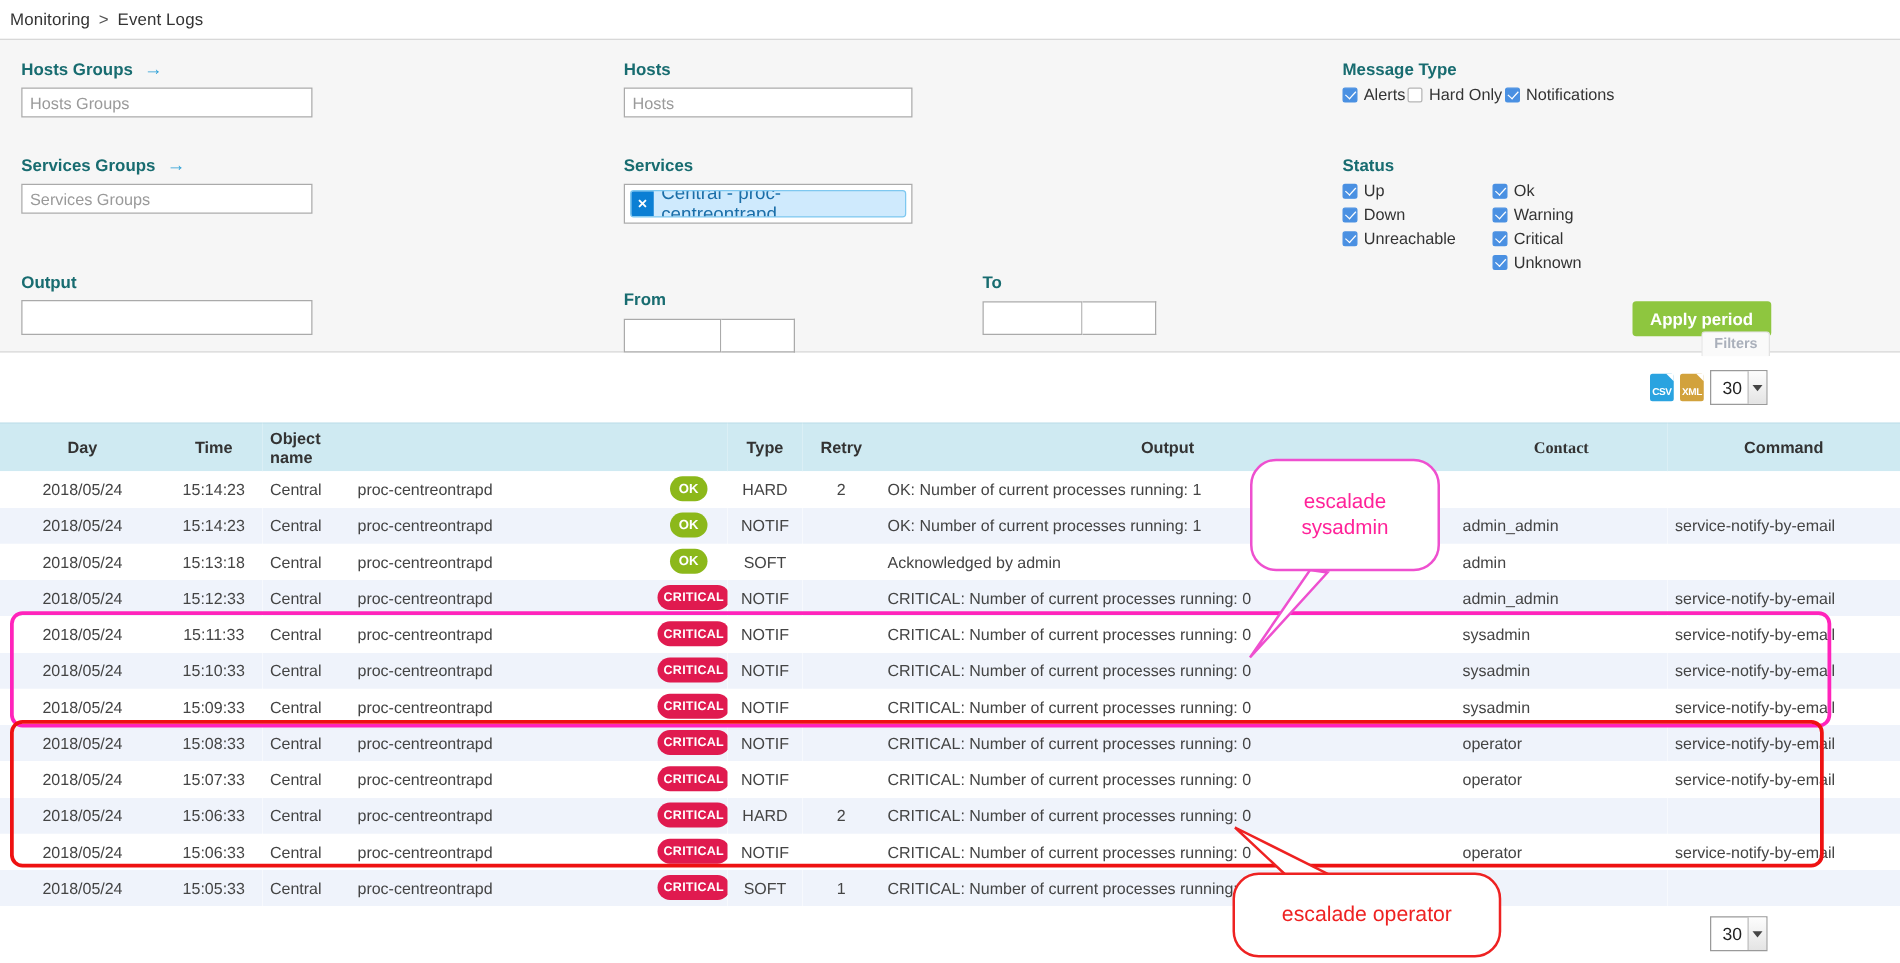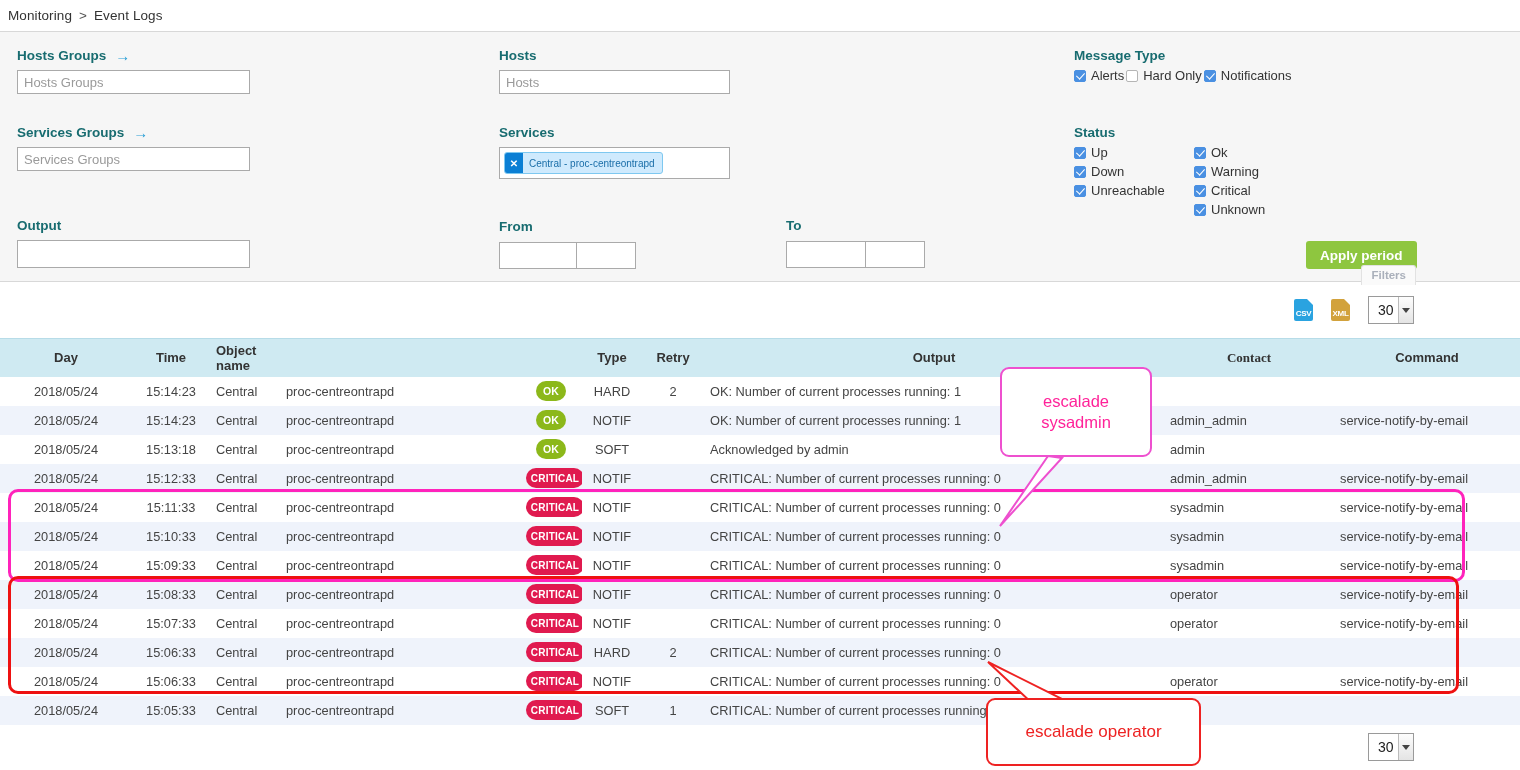--- a/index.html
+++ b/index.html
@@ -51,21 +51,21 @@
   .tag {
     display: flex; align-items: center; height: 22px;
     border: 1px solid #7ec8f0; border-radius: 3px; overflow: hidden;
     background: #cfeafd;
   }
   .tag .x {
     background: #0b7fd4; color: #fff; width: 18px; height: 100%;
     display: flex; align-items: center; justify-content: center;
     font-size: 10px; font-weight: bold;
   }
-  .tag .tlabel { padding: 0 7px 0 6px; font-size: 10px; color: #1a6ea8; }
+  .tag .tlabel { padding: 0 7px 0 6px; font-size: 15px; color: #1a6ea8; }
 
   .fromto-row { display: flex; }
   .fromto-row .cell { height: 27px; border: 1px solid #aaa; background: #fff; }
   .fromto-row .cell + .cell { border-left: none; }
 
   
   .grp-title { font-size: 13.5px; font-weight: bold; color: #186c70; }
   .cbrow { display: flex; align-items: center; gap: 5px; height: 17px; }
   .cbrow .lbl { font-size: 13px; color: #333; }
   .cb {
@@ -108,21 +108,21 @@
   .filters-tab {
     position: absolute; right: 8px; top: 265px;
     background: #fafafa; border: 1px solid #e2e2e2; border-bottom: none;
     padding: 3px 9px 4px; font-size: 11.5px; font-weight: bold;
     color: #aab0bb; border-radius: 3px 3px 0 0;
   }
 
   
   .toolbar {
     position: absolute; right: 10px; top: 296px;
-    display: flex; align-items: center; gap: 18px;
+    display: flex; align-items: center; gap: 5px;
   }
   .dlic {
     width: 19px; height: 22px; position: relative; border-radius: 2px;
     display: flex; align-items: flex-end; justify-content: center;
     font-size: 8px; font-weight: bold; color: #fff; padding-bottom: 3px;
     letter-spacing: -.3px;
   }
   .dlic.csv { background: #2aa3e0; }
   .dlic.xml { background: #d2a23c; }
   .dlic::before {
@@ -184,21 +184,21 @@
   .hl-box { position: absolute; pointer-events: none; }
   .hl-pink {
     left: 8px; top: 489px; width: 1457px; height: 93px;
     border: 3px solid #ff23bb; border-radius: 10px;
   }
   .hl-red {
     left: 8px; top: 576px; width: 1451px; height: 118px;
     border: 3px solid #ee1111; border-radius: 10px;
   }
   .callout {
-    position: absolute; background: #fff; border-radius: 9px;
+    position: absolute; background: #fff; border-radius: 21px;
     display: flex; align-items: center; justify-content: center;
     text-align: center; line-height: 1.25;
   }
   .callout.pink {
     left: 1000px; top: 367px; width: 152px; height: 90px;
     border: 2px solid #ee50cf; color: #ff2299;
     font-size: 16.5px;
   }
   .callout.red {
     left: 986px; top: 698px; width: 215px; height: 68px;
@@ -261,21 +261,21 @@
         <span>Services</span>
       </div>
       <div class="tag-box" style="width:231px;margin-top:7px;">
         <div class="tag">
           <span class="x">✕</span>
           <span class="tlabel">Central - proc-centreontrapd</span>
         </div>
       </div>
     </div>
 
-    <div style="position:absolute;left:499px;top:187px;">
+    <div style="position:absolute;left:499px;top:200px;">
       <div class="fld-label">
         <span>From</span>
       </div>
       <div class="fromto-row" style="margin-top:8px;">
         <div class="cell" style="width:78px;"></div>
         <div class="cell" style="width:59px;"></div>
       </div>
     </div>
 
     <div style="position:absolute;left:786px;top:186px;">

